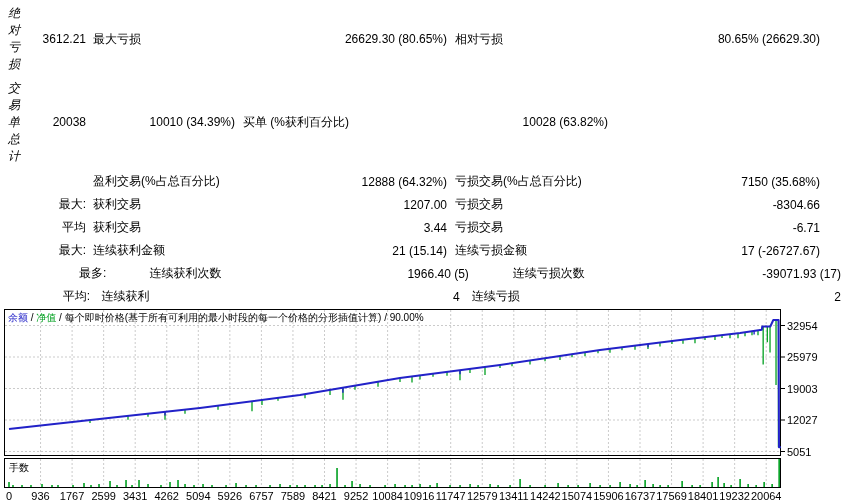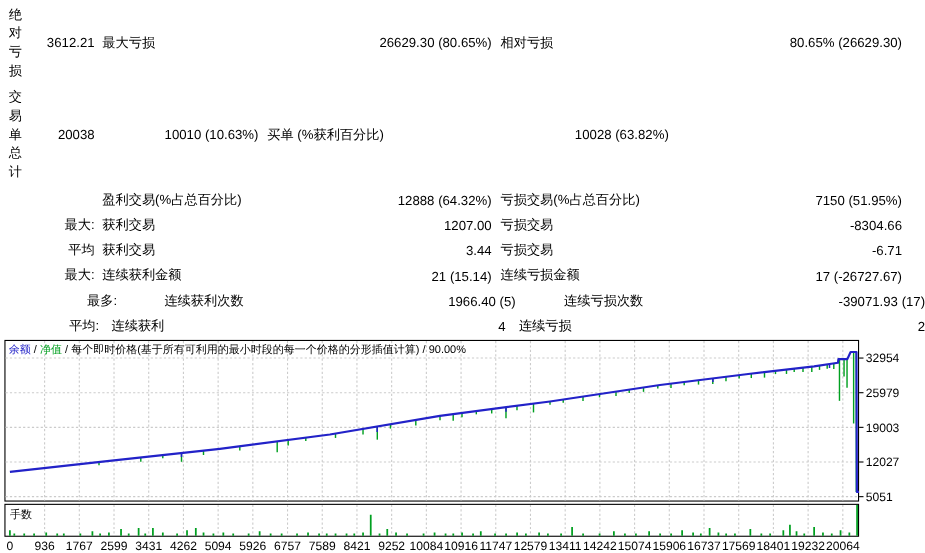--- a/index.html
+++ b/index.html
@@ -1,19 +1,19 @@
 <!DOCTYPE html>
 <html><head>
 <meta charset="utf-8">
 <style>
   html,body{margin:0;padding:0;background:#fff;}
   #screen{position:relative;width:841px;height:503px;background:#fff;color:#000;
           font-family:"Liberation Sans",sans-serif;overflow:hidden;}
   .trow{display:flex;align-items:center;}
-  .ca{width:30px;box-sizing:border-box;padding-left:8px;font-size:12px;line-height:17px;word-break:break-all;}
+  .ca{width:30px;box-sizing:border-box;padding-left:8px;font-size:12px;line-height:17px;word-break:break-all;font-style:italic;}
   .cb{width:56px;text-align:right;font-size:12px;}
   .cc{width:212px;box-sizing:border-box;padding-left:7px;font-size:12px;}
   .cd{width:149px;text-align:right;font-size:12px;}
   .ce{width:218px;box-sizing:border-box;padding-left:8px;font-size:12px;}
   .cf{width:155px;text-align:right;font-size:12px;}
   #chart-svg{position:absolute;left:0;top:0;}
   #legend{position:absolute;left:8px;top:311px;font-size:10px;white-space:nowrap;letter-spacing:0px;text-align:center;}
   #lots-label{position:absolute;left:9px;top:461px;font-size:10px;}
 </style>
 </head>
@@ -25,31 +25,31 @@
         <div class="ca">绝对亏损</div>
         <div class="cb">3612.21</div>
         <div class="cc">最大亏损</div>
         <div class="cd">26629.30 (80.65%)</div>
         <div class="ce">相对亏损</div>
         <div class="cf">80.65% (26629.30)</div>
       </div>
       <div class="trow" style="height: 88px;">
         <div class="ca">交易单总计</div>
         <div class="cb">20038</div>
-        <div class="cd">10010 (10.63%)</div>
+        <div class="cd">10010 (34.39%)</div>
         <div class="ce">买单 (%获利百分比)</div>
         <div class="cf">10028 (63.82%)</div>
       </div>
       <div class="trow" style="height: 23px; margin-top: 4px;">
         <div class="ca"></div>
         <div class="cb"></div>
         <div class="cc">盈利交易(%占总百分比)</div>
         <div class="cd">12888 (64.32%)</div>
         <div class="ce">亏损交易(%占总百分比)</div>
-        <div class="cf">7150 (51.95%)</div>
+        <div class="cf">7150 (35.68%)</div>
       </div>
       <div class="trow" style="height: 23px;">
         <div class="ca"></div>
         <div class="cb">最大:</div>
         <div class="cc">获利交易</div>
         <div class="cd">1207.00</div>
         <div class="ce">亏损交易</div>
         <div class="cf">-8304.66</div>
       </div>
       <div class="trow" style="height: 23px;">

